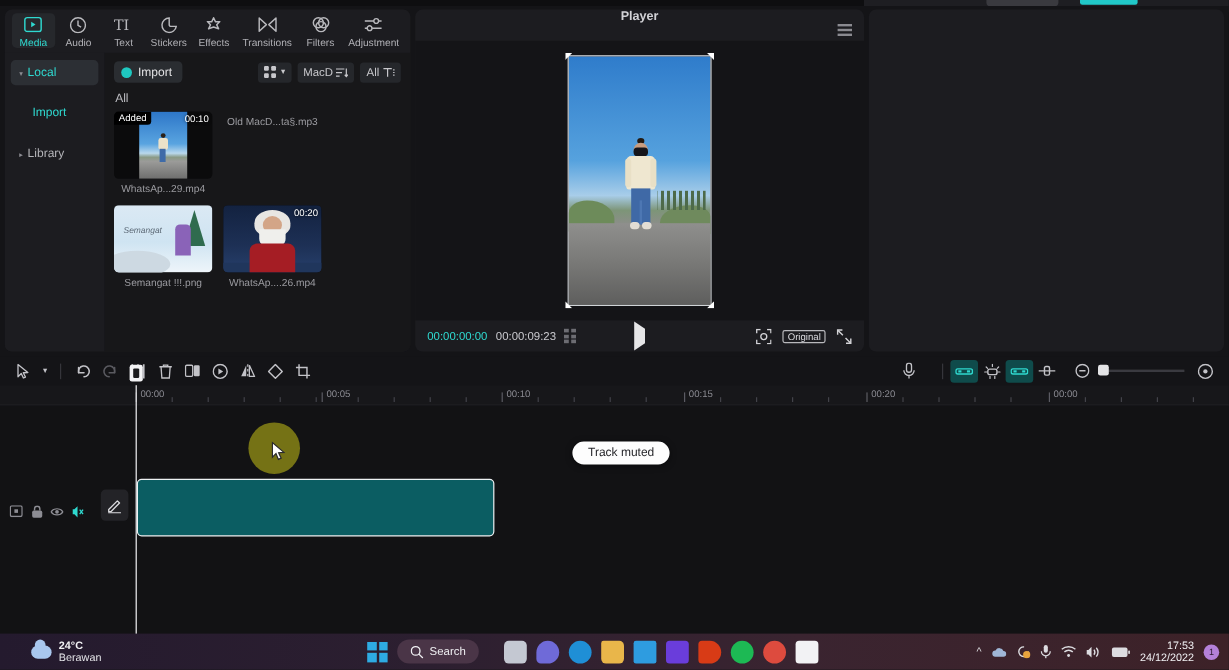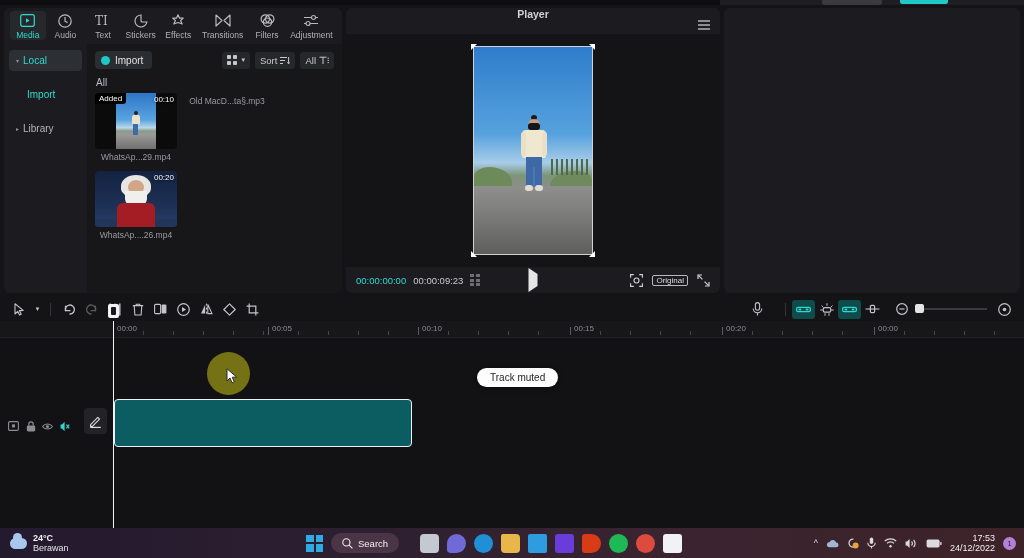--- a/index.html
+++ b/index.html
@@ -196,21 +196,21 @@
   .cursor-arrow { position:absolute; left:226px; top:363px; z-index:40; }
 
   .toast {
     position:absolute; left:477px; top:345px; padding:4px 13px; background:#fdfdfd;
     color:#26262a; font-size:10px; border-radius:11px; box-shadow:0 1px 5px rgba(0,0,0,.5);
   }
 
   
   .taskbar { position:absolute; left:0; top:528px; width:1024px; height:30px; background:#2b1c2b;
     background:linear-gradient(90deg,#241a2e 0%,#2c1f30 35%,#3a2430 65%,#3d2228 100%); display:flex; align-items:center; }
-  .weather { display:flex; align-items:center; gap:6px; padding-left:10px; }
+  .weather { display:flex; align-items:center; gap:6px; padding-left:26px; }
   .w-cloud { width:17px; height:11px; background:#a9c7ee; border-radius:6px; position:relative; }
   .w-cloud:before { content:""; position:absolute; left:3px; top:-5px; width:9px; height:9px; border-radius:50%; background:#a9c7ee; }
   .w-text { line-height:1.15; }
   .w-t1 { font-size:9px; color:#f2f2f4; font-weight:bold; }
   .w-t2 { font-size:9px; color:#e4e4e8; }
   .tb-center { position:absolute; left:306px; display:flex; align-items:center; gap:8px;justify-content:flex-end; }
   .win-logo { width:17px; height:17px; display:grid; grid-template-columns:1fr 1fr; grid-template-rows:1fr 1fr; gap:2px; cursor:pointer; }
   .win-logo i { background:#2eabe2; display:block; }
   .search-pill { display:flex; align-items:center; gap:5px; height:20px; padding:0 11px; border-radius:11px; background:#4a3547; color:#f0f0f3; font-size:9.5px; cursor:pointer; }
   .tb-apps { position:absolute; left:420px; display:flex; align-items:center; gap:8px; }
@@ -335,21 +335,21 @@
                   <svg width="11" height="10" viewBox="0 0 11 10">
                       <rect x="0" y="0" width="4" height="4" rx="1" fill="#c8c8cc"></rect>
                       <rect x="6" y="0" width="4" height="4" rx="1" fill="#c8c8cc"></rect>
                       <rect x="0" y="6" width="4" height="4" rx="1" fill="#c8c8cc"></rect>
                       <rect x="6" y="6" width="4" height="4" rx="1" fill="#c8c8cc"></rect>
                     </svg>
                 </span>
                 <span style="font-size:7px;">▾</span>
               </div>
               <div class="tb-btn">
-                <span>Sort</span>
+                <span>MacD</span>
                 <span>
                   <svg width="10" height="9" viewBox="0 0 10 9">
                       <path d="M0 1.5H7 M0 4.5H5 M0 7.5H3" stroke="#c8c8cc" stroke-width="1"></path>
                       <path d="M8.6 1 V7.6 M7.3 6.3 L8.6 7.8 L9.9 6.3" stroke="#c8c8cc" stroke-width="1" fill="none"></path>
                     </svg>
                 </span>
               </div>
               <div class="tb-btn">
                 <span>All</span>
                 <span>
@@ -376,20 +376,32 @@
                     </div>
                 </div>
               </div>
               <div class="mname">WhatsAp...29.mp4</div>
             </div>
 
             <div class="media-item">
               <div class="mname">Old MacD...ta§.mp3</div>
             </div>
 
+            <div class="media-item">
+              <div class="thumb">
+                <span class="badge-dur"></span>
+                <div class="art-snow">
+                  <div class="hill"></div>
+                    <div class="tree"></div>
+                    <div class="fig2"></div>
+                    <div class="txt">Semangat</div>
+                </div>
+              </div>
+              <div class="mname">Semangat !!!.png</div>
+            </div>
 
             <div class="media-item">
               <div class="thumb">
                 <span class="badge-dur">00:20</span>
                 <div class="art-santa">
                   <div class="snowg"></div>
                     <div class="hairw"></div>
                     <div class="face"></div>
                     <div class="beard"></div>
                     <div class="coat"></div>

